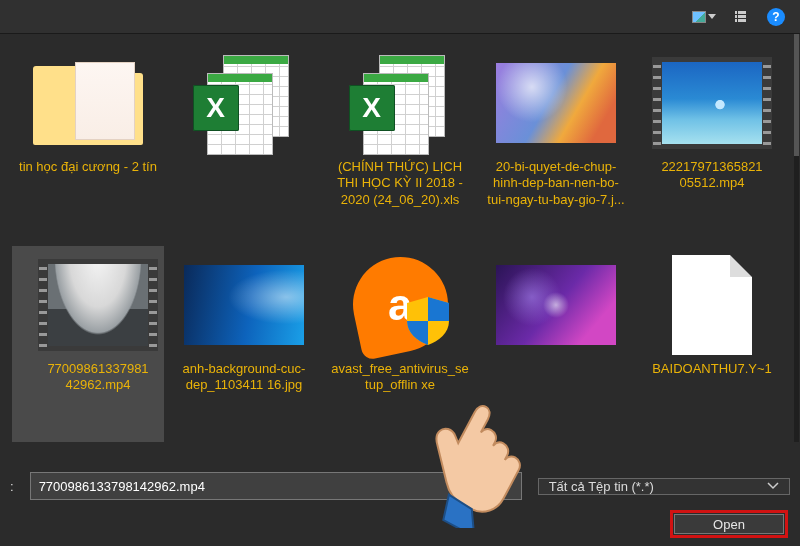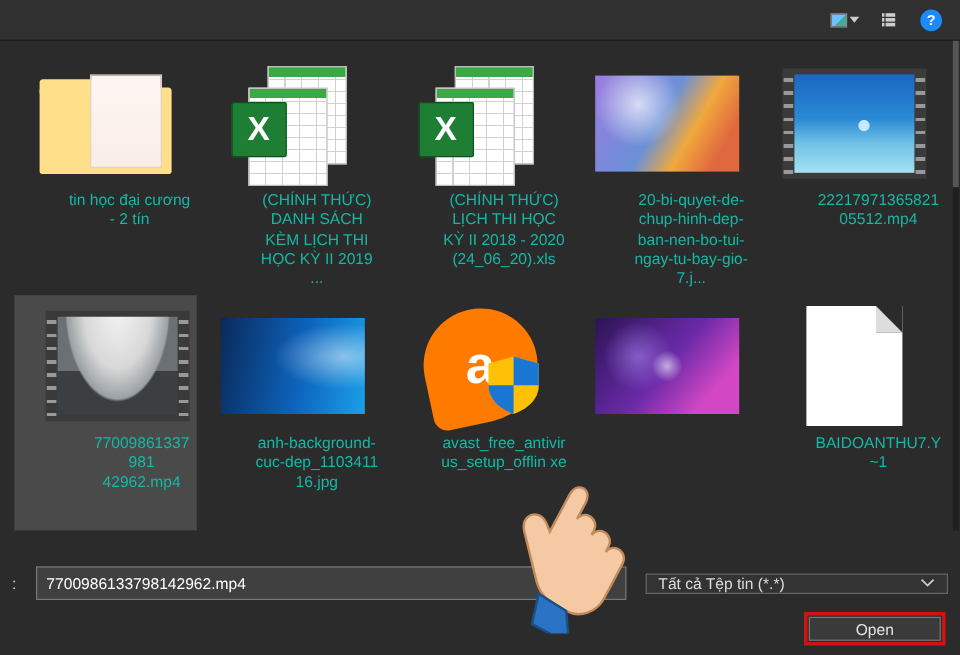--- a/index.html
+++ b/index.html
@@ -78,22 +78,21 @@
     .thumb {
       width: 120px; height: 105px;
       display: flex; align-items: center; justify-content: center;
       position: relative;
     }
     .file-label {
       max-width: 146px;
       word-break: break-word;
       line-height: 1.25;
       padding: 4px 3px 0;
-      color: #14b8a6;
-      margin-left: 40px;
+      color: #eab308;
     }
     
     .folder {
       width: 110px; height: 85px; position: relative;
     }
     .folder .back {
       position: absolute; bottom: 0; left: 0;
       width: 110px; height: 72px;
       background: #ffe08a; border-radius: 3px 3px 2px 2px;
     }
@@ -279,21 +278,20 @@
   </div>
 
   <div class="file-item">
     <div class="thumb">
       <div class="excel">
         <div class="sheet s1"></div>
           <div class="sheet s2"></div>
         <div class="xtile">X</div>
       </div>
     </div>
-    <div class="file-label">(CHÍNH THỨC) DANH SÁCH KÈM LỊCH THI HỌC KỲ II 2019 ...</div>
   </div>
 
   <div class="file-item">
     <div class="thumb">
       <div class="excel">
         <div class="sheet s1"></div>
           <div class="sheet s2"></div>
         <div class="xtile">X</div>
       </div>
     </div>

